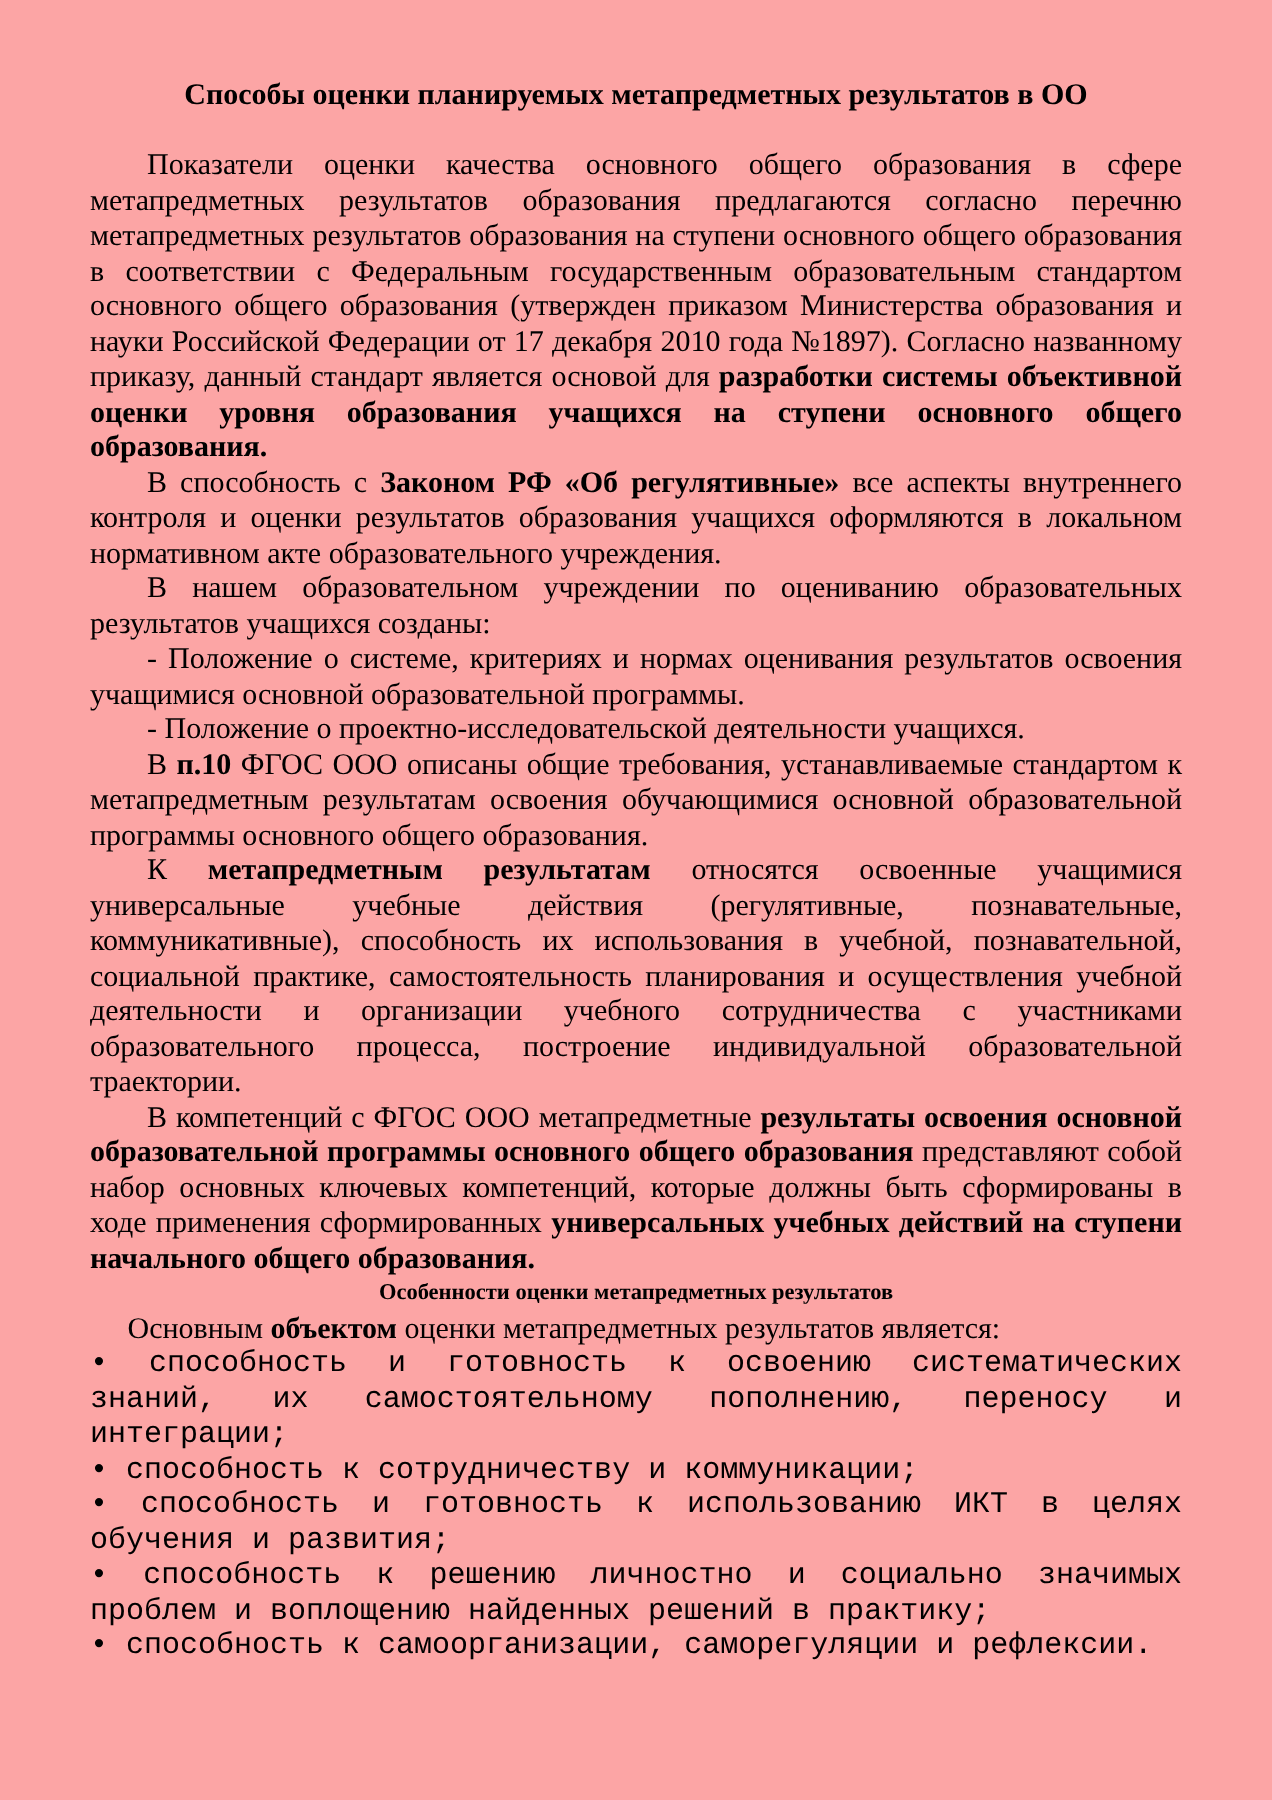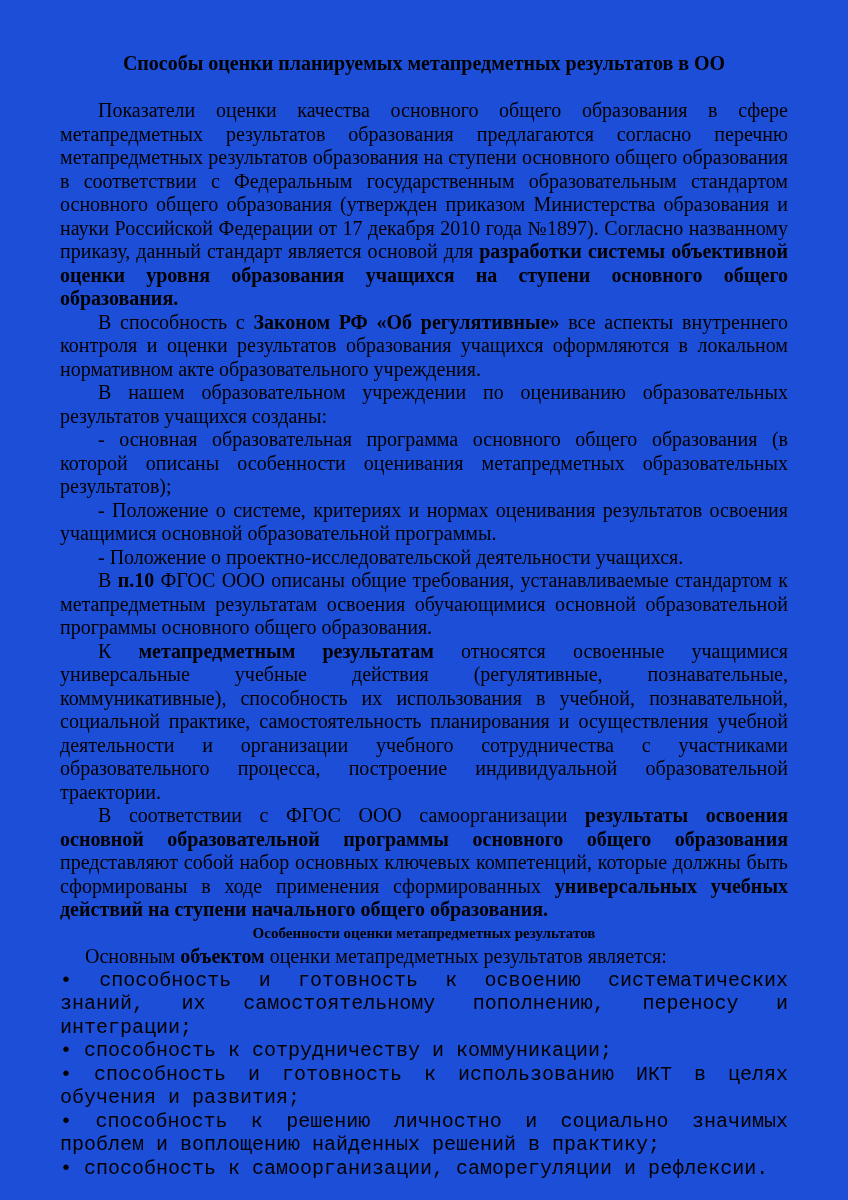--- a/index.html
+++ b/index.html
@@ -12,21 +12,21 @@
     height: 1200px;
     overflow: hidden;
     font-family: "Liberation Serif", "DejaVu Serif", serif;
     color: #000000;
   }
   .page {
     box-sizing: border-box;
     width: 848px;
     height: 1200px;
     padding: 52px 60px 0 60px;
-    background: #1d4ed8;
+    background: #fca5a5;
   }
   .doc-title {
     font-size: 20px;
     line-height: 23.5px;
     font-weight: bold;
     text-align: center;
     margin: 0 0 23.5px 0;
   }
   p {
     margin: 0;
@@ -59,31 +59,30 @@
 <div class="page">
 
   <h1 class="doc-title">Способы оценки планируемых метапредметных результатов в ОО</h1>
 
   <p class="indented"><span>Показатели оценки качества основного общего образования в сфере метапредметных результатов образования предлагаются согласно перечню метапредметных результатов образования на ступени основного общего образования в соответствии с Федеральным государственным образовательным стандартом основного общего образования (утвержден приказом Министерства образования и науки Российской Федерации от 17 декабря 2010 года №1897). Согласно названному приказу, данный стандарт является основой для </span><b>разработки системы объективной оценки уровня образования учащихся на ступени основного общего образования.</b></p>
 
   <p class="indented"><span>В способность с </span><b>Законом РФ «Об регулятивные»</b><span> все аспекты внутреннего контроля и оценки результатов образования учащихся оформляются в локальном нормативном акте образовательного учреждения.</span></p>
 
   <p class="indented"><span>В нашем образовательном учреждении по оцениванию образовательных результатов учащихся созданы:</span></p>
 
-  <p class="indented"><span>- основная образовательная программа основного общего образования (в которой описаны особенности оценивания метапредметных образовательных результатов);</span></p>
 
   <p class="indented"><span>- Положение о системе, критериях и нормах оценивания результатов освоения учащимися основной образовательной программы.</span></p>
 
   <p class="indented"><span>- Положение о проектно-исследовательской деятельности учащихся.</span></p>
 
   <p class="indented"><span>В </span><b>п.10</b><span> ФГОС ООО описаны общие требования, устанавливаемые стандартом к метапредметным результатам освоения обучающимися основной образовательной программы основного общего образования.</span></p>
 
   <p class="indented"><span>К </span><b>метапредметным результатам</b><span> относятся освоенные учащимися универсальные учебные действия (регулятивные, познавательные, коммуникативные), способность их использования в учебной, познавательной, социальной практике, самостоятельность планирования  и осуществления учебной деятельности и организации учебного сотрудничества с участниками образовательного процесса, построение индивидуальной образовательной траектории.</span></p>
 
-  <p class="indented"><span>В соответствии с ФГОС ООО самоорганизации </span><b>результаты освоения основной образовательной программы основного общего образования</b><span> представляют собой набор основных ключевых компетенций, которые должны быть сформированы в ходе применения сформированных </span><b>универсальных учебных действий на ступени начального общего образования.</b></p>
+  <p class="indented"><span>В компетенций с ФГОС ООО метапредметные </span><b>результаты освоения основной образовательной программы основного общего образования</b><span> представляют собой набор основных ключевых компетенций, которые должны быть сформированы в ходе применения сформированных </span><b>универсальных учебных действий на ступени начального общего образования.</b></p>
 
   <h2 class="section-heading">Особенности оценки метапредметных результатов</h2>
 
   <p class="small-indent"><span>Основным </span><b>объектом</b><span> оценки метапредметных результатов является:</span></p>
 
   <p class="bullet-item"><span>•</span> <span>способность и готовность к освоению систематических знаний, их самостоятельному пополнению, переносу и интеграции;</span></p>
 
   <p class="bullet-item"><span>•</span> <span>способность к сотрудничеству и коммуникации;</span></p>
 
   <p class="bullet-item"><span>•</span> <span>способность и готовность к использованию ИКТ в целях обучения и развития;</span></p>

